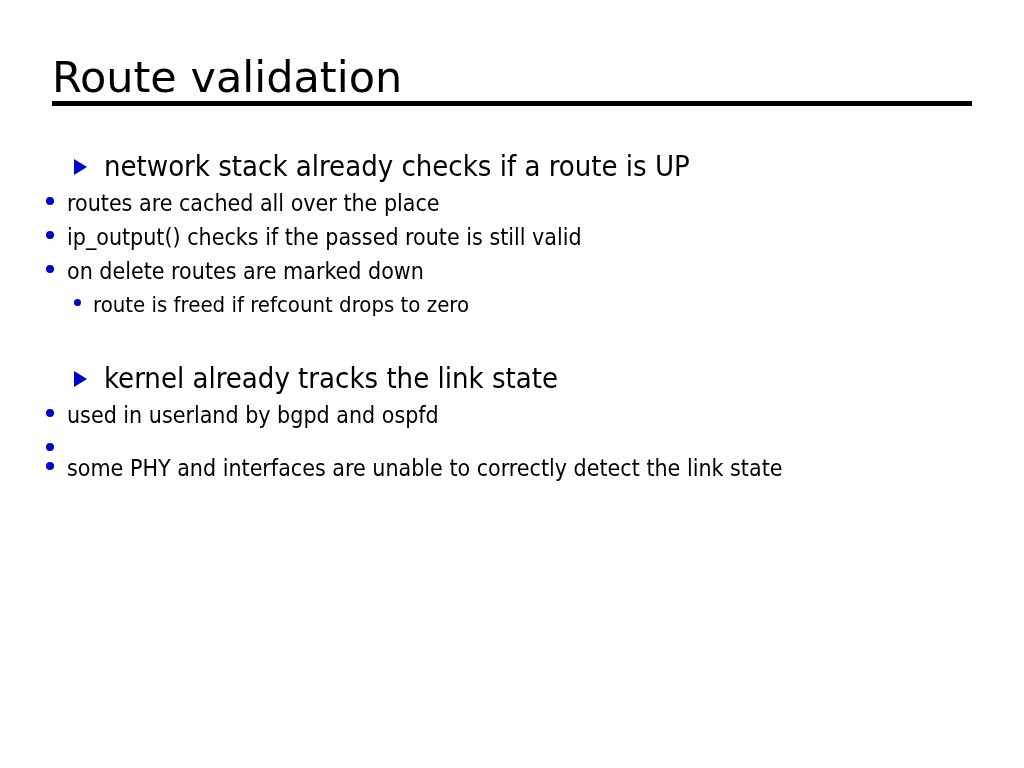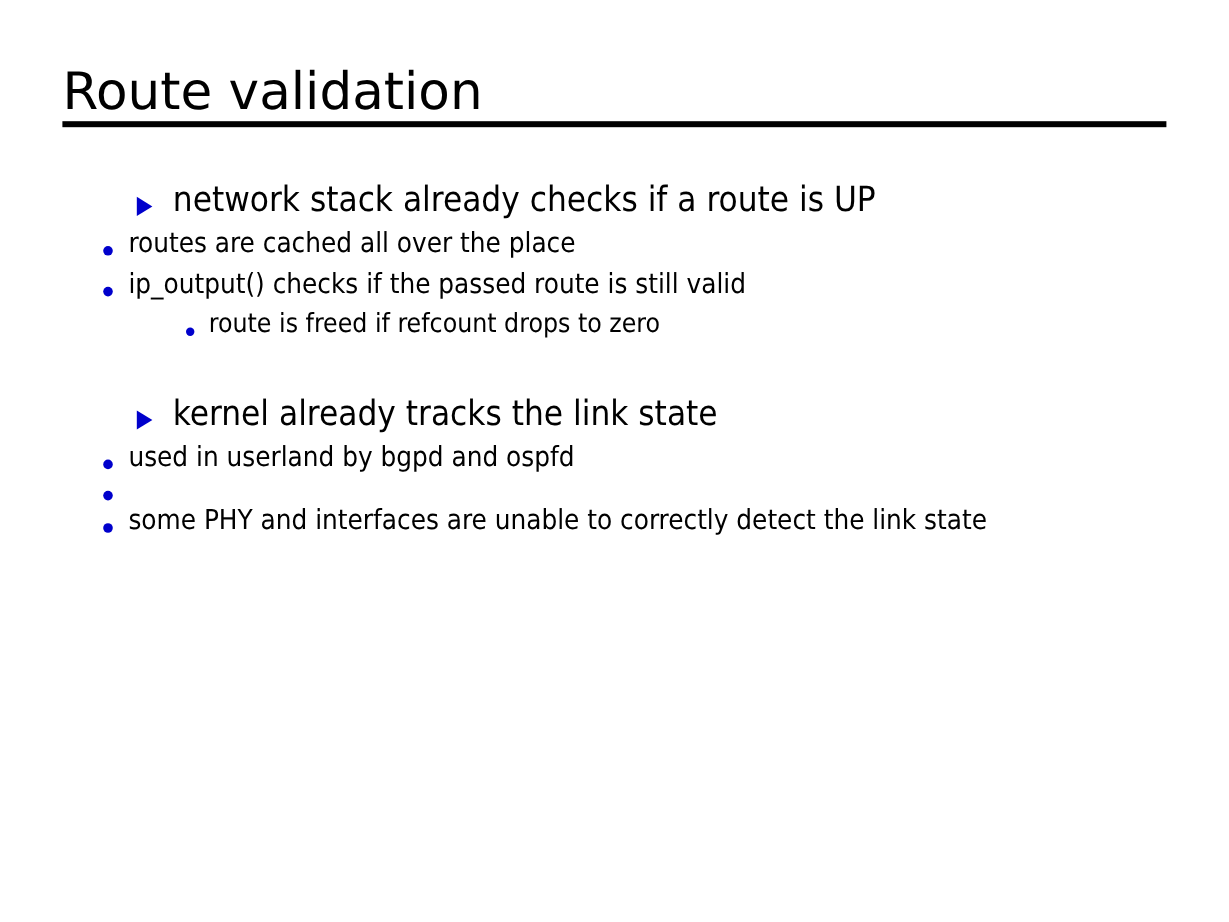--- a/index.html
+++ b/index.html
@@ -50,23 +50,22 @@
   
   .body-block {
     position: absolute;
     left: 0px;
     top: 148px;
     width: 1024px;
   }
 
   .bullet-row {
     display: flex;
-    align-items: center;
+    align-items: flex-start;
     position: relative;
-    margin-left: 40px;
   }
 
   
   .lvl1 {
     padding-left: 74px;
     margin-bottom: 2px;
   }
   .lvl1 .marker {
     flex: 0 0 auto;
     width: 30px;
@@ -116,21 +115,21 @@
     font-size: 23px;
     line-height: 34px;
     font-weight: 400;
     font-stretch: condensed;
     color: #000000;
     max-width: 790px;
   }
 
   
   .lvl3 {
-    padding-left: 115px;
+    padding-left: 74px;
   }
   .lvl3 .marker {
     flex: 0 0 auto;
     width: 19px;
     font-size: 0;
     line-height: 0;
     padding-top: 11px;
   }
   .dot3 {
     display: block;
@@ -179,20 +178,26 @@
       <span class="text">routes are cached all over the place</span>
     </div>
 
     <div class="bullet-row lvl2">
       <span class="marker">
         <span class="dot2"></span>
       </span>
       <span class="text">ip_output() checks if the passed route is still valid</span>
     </div>
 
+    <div class="bullet-row lvl2">
+      <span class="marker">
+        <span class="dot2"></span>
+      </span>
+      <span class="text">on delete routes are marked down</span>
+    </div>
 
     <div class="bullet-row lvl3">
       <span class="marker">
         <span class="dot3"></span>
       </span>
       <span class="text">route is freed if refcount drops to zero</span>
     </div>
 
     <div class="group-gap"></div>
 

